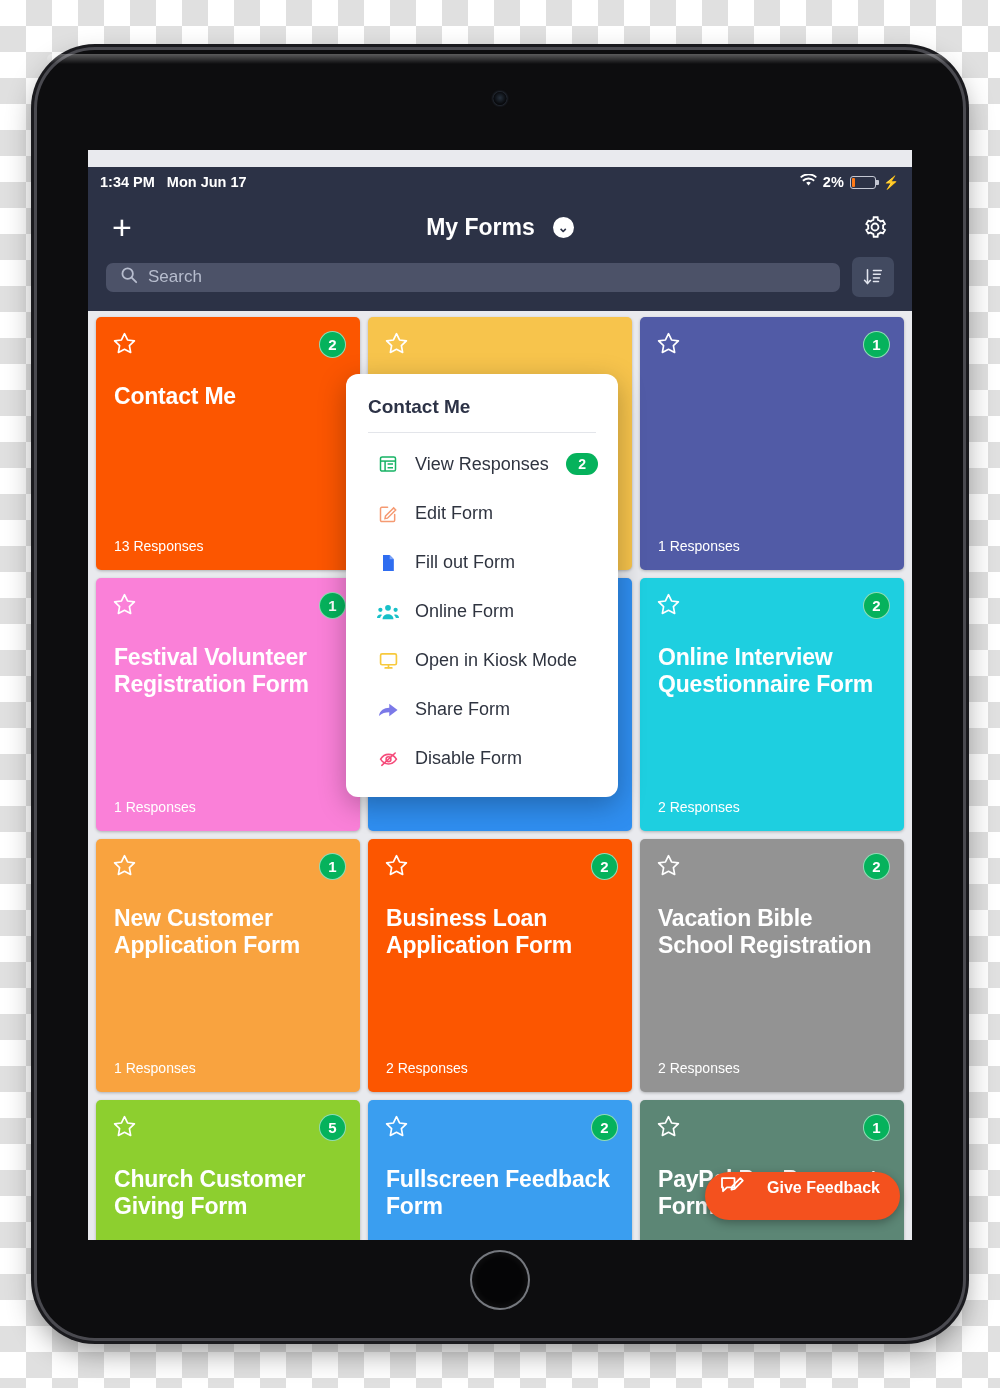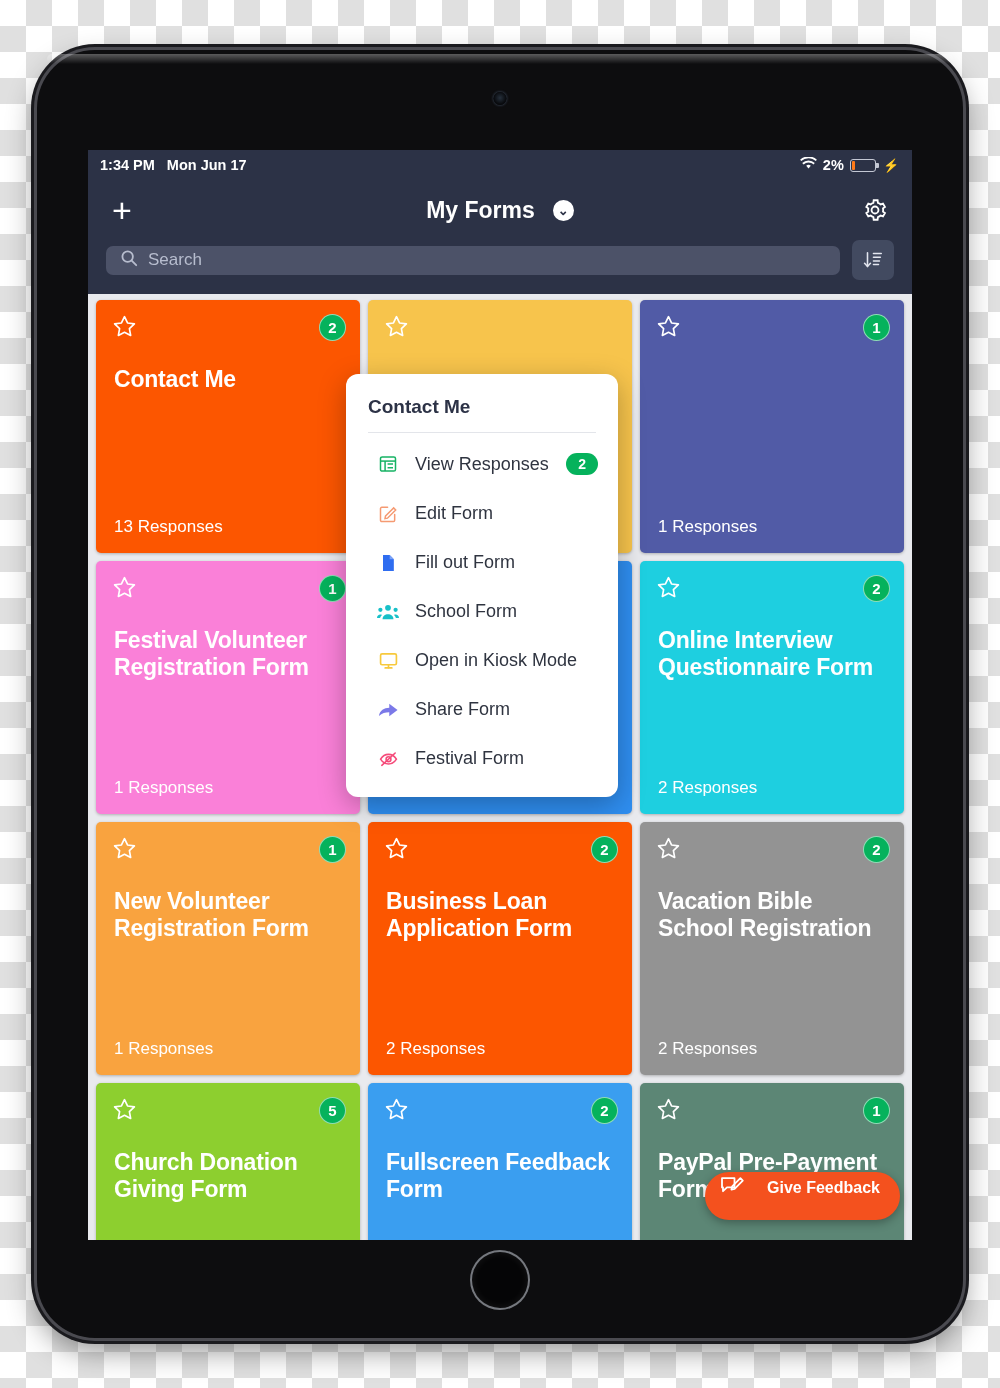--- a/index.html
+++ b/index.html
@@ -62,21 +62,21 @@
     width: 824px; height: 1090px;
     background: #e9eaee;
     overflow: hidden;
   }
 
   
   .statusbar {
     height: 30px; background: #2c3246;
     display: flex; align-items: center; justify-content: space-between;
     padding: 0 12px;
-    color: #ffffff; font-size: 14.5px; font-weight: 600;
+    color: #ffffff; font-size: 14.5px; font-weight: 600; margin-top: 17px;
   }
   .sb-left { display: flex; gap: 12px; align-items: baseline; }
   .sb-right { display: flex; gap: 6px; align-items: center; }
   .wifi { display:inline-block; }
   .batt {
     position: relative;
     width: 26px; height: 13px;
     border: 1.5px solid #c4c8d4; border-radius: 3px;
     display: inline-block;
   }
@@ -155,21 +155,21 @@
     font-size: 15px; font-weight:700;
     display:flex; align-items:center; justify-content:center;
     border: 1.5px solid rgba(255,255,255,.55);
   }
   .card .title {
     margin-top: 50px;
     font-size: 23px; font-weight: 600; line-height: 1.18;
     letter-spacing: -.2px;
   }
   .card .resp {
-    margin-top:auto; font-size: 17px; font-weight: 500;
+    margin-top:auto; font-size: 14px; font-weight: 500;
   }
 
   
   .popup {
     position:absolute;
     left: 258px; top: 224px;
     width: 272px;
     background:#fff;
     border-radius: 12px;
     box-shadow: 0 8px 28px rgba(0,0,0,.28);
@@ -327,21 +327,21 @@
         <span class="badge">2</span>
         <div class="title">Online Interview Questionnaire Form</div>
         <div class="resp">2 Responses</div>
       </div>
 
       <div class="card" id="c7" style="background: rgb(249, 163, 63);">
         <span class="star"><svg width="25" height="25" viewBox="0 0 24 24" fill="none" stroke="#ffffff" stroke-width="1.6" stroke-linejoin="round">
               <polygon points="12,2.6 14.9,8.6 21.5,9.5 16.7,14.1 17.9,20.6 12,17.5 6.1,20.6 7.3,14.1 2.5,9.5 9.1,8.6"></polygon>
             </svg></span>
         <span class="badge">1</span>
-        <div class="title">New Volunteer Registration Form</div>
+        <div class="title">New Customer Application Form</div>
         <div class="resp">1 Responses</div>
       </div>
 
       <div class="card" id="c8" style="background: rgb(252, 86, 0);">
         <span class="star"><svg width="25" height="25" viewBox="0 0 24 24" fill="none" stroke="#ffffff" stroke-width="1.6" stroke-linejoin="round">
               <polygon points="12,2.6 14.9,8.6 21.5,9.5 16.7,14.1 17.9,20.6 12,17.5 6.1,20.6 7.3,14.1 2.5,9.5 9.1,8.6"></polygon>
             </svg></span>
         <span class="badge">2</span>
         <div class="title">Business Loan Application Form</div>
         <div class="resp">2 Responses</div>
@@ -354,21 +354,21 @@
         <span class="badge">2</span>
         <div class="title">Vacation Bible School Registration</div>
         <div class="resp">2 Responses</div>
       </div>
 
       <div class="card" id="c10" style="background: rgb(141, 207, 47);">
         <span class="star"><svg width="25" height="25" viewBox="0 0 24 24" fill="none" stroke="#ffffff" stroke-width="1.6" stroke-linejoin="round">
               <polygon points="12,2.6 14.9,8.6 21.5,9.5 16.7,14.1 17.9,20.6 12,17.5 6.1,20.6 7.3,14.1 2.5,9.5 9.1,8.6"></polygon>
             </svg></span>
         <span class="badge">5</span>
-        <div class="title">Church Donation Giving Form</div>
+        <div class="title">Church Customer Giving Form</div>
         <div class="resp"></div>
       </div>
 
       <div class="card" id="c11" style="background: rgb(58, 158, 240);">
         <span class="star"><svg width="25" height="25" viewBox="0 0 24 24" fill="none" stroke="#ffffff" stroke-width="1.6" stroke-linejoin="round">
               <polygon points="12,2.6 14.9,8.6 21.5,9.5 16.7,14.1 17.9,20.6 12,17.5 6.1,20.6 7.3,14.1 2.5,9.5 9.1,8.6"></polygon>
             </svg></span>
         <span class="badge">2</span>
         <div class="title">Fullscreen Feedback Form</div>
         <div class="resp"></div>
@@ -427,21 +427,21 @@
         <span class="mi-icon">
           <svg width="22" height="20" viewBox="0 0 26 22" fill="#18c0c8">
               <circle cx="13" cy="6" r="3.4"></circle>
               <path d="M6.6 19.5c0-3.6 2.9-5.8 6.4-5.8s6.4 2.2 6.4 5.8z"></path>
               <circle cx="4" cy="8.4" r="2.5"></circle>
               <path d="M0 18.2c0-2.6 1.8-4.1 4-4.1 .7 0 1.3.1 1.9.4-1.2 1-2 2.3-2.2 3.7z"></path>
               <circle cx="22" cy="8.4" r="2.5"></circle>
               <path d="M26 18.2c0-2.6-1.8-4.1-4-4.1-.7 0-1.3.1-1.9.4 1.2 1 2 2.3 2.2 3.7z"></path>
             </svg>
         </span>
-        <span class="mi-label">School Form</span>
+        <span class="mi-label">Online Form</span>
       </div>
 
       <div class="menu-item">
         <span class="mi-icon">
           <svg width="21" height="20" viewBox="0 0 24 24" fill="none" stroke="#f7c93c" stroke-width="2" stroke-linecap="round">
               <rect x="2.5" y="3.5" width="19" height="13" rx="1.8"></rect>
               <line x1="12" y1="16.5" x2="12" y2="20"></line>
               <line x1="8" y1="20.3" x2="16" y2="20.3"></line>
             </svg>
         </span>
@@ -458,21 +458,21 @@
       </div>
 
       <div class="menu-item">
         <span class="mi-icon">
           <svg width="21" height="20" viewBox="0 0 24 24" fill="none" stroke="#f54b7a" stroke-width="1.9" stroke-linecap="round">
               <path d="M2.5 12.2S6 6.4 12 6.4s9.5 5.8 9.5 5.8-3.5 5.8-9.5 5.8S2.5 12.2 2.5 12.2z"></path>
               <circle cx="12" cy="12.2" r="2.9"></circle>
               <line x1="4" y1="19.6" x2="20" y2="4.8"></line>
             </svg>
         </span>
-        <span class="mi-label">Festival Form</span>
+        <span class="mi-label">Disable Form</span>
       </div>
     </div>
 
     <div class="feedback" style="background: rgb(244, 81, 30);">
       <span>
         <svg width="26" height="24" viewBox="0 0 26 24" fill="none" stroke="#ffffff" stroke-width="1.8" stroke-linejoin="round" stroke-linecap="round">
           <path d="M3 4.2h12.5v9.2H8l-4 3.8v-3.8H3z"></path>
           <path d="M13.2 12.4L21.4 4.2l2.4 2.4-8.2 8.2-3.2.8z"></path>
         </svg>
       </span>

